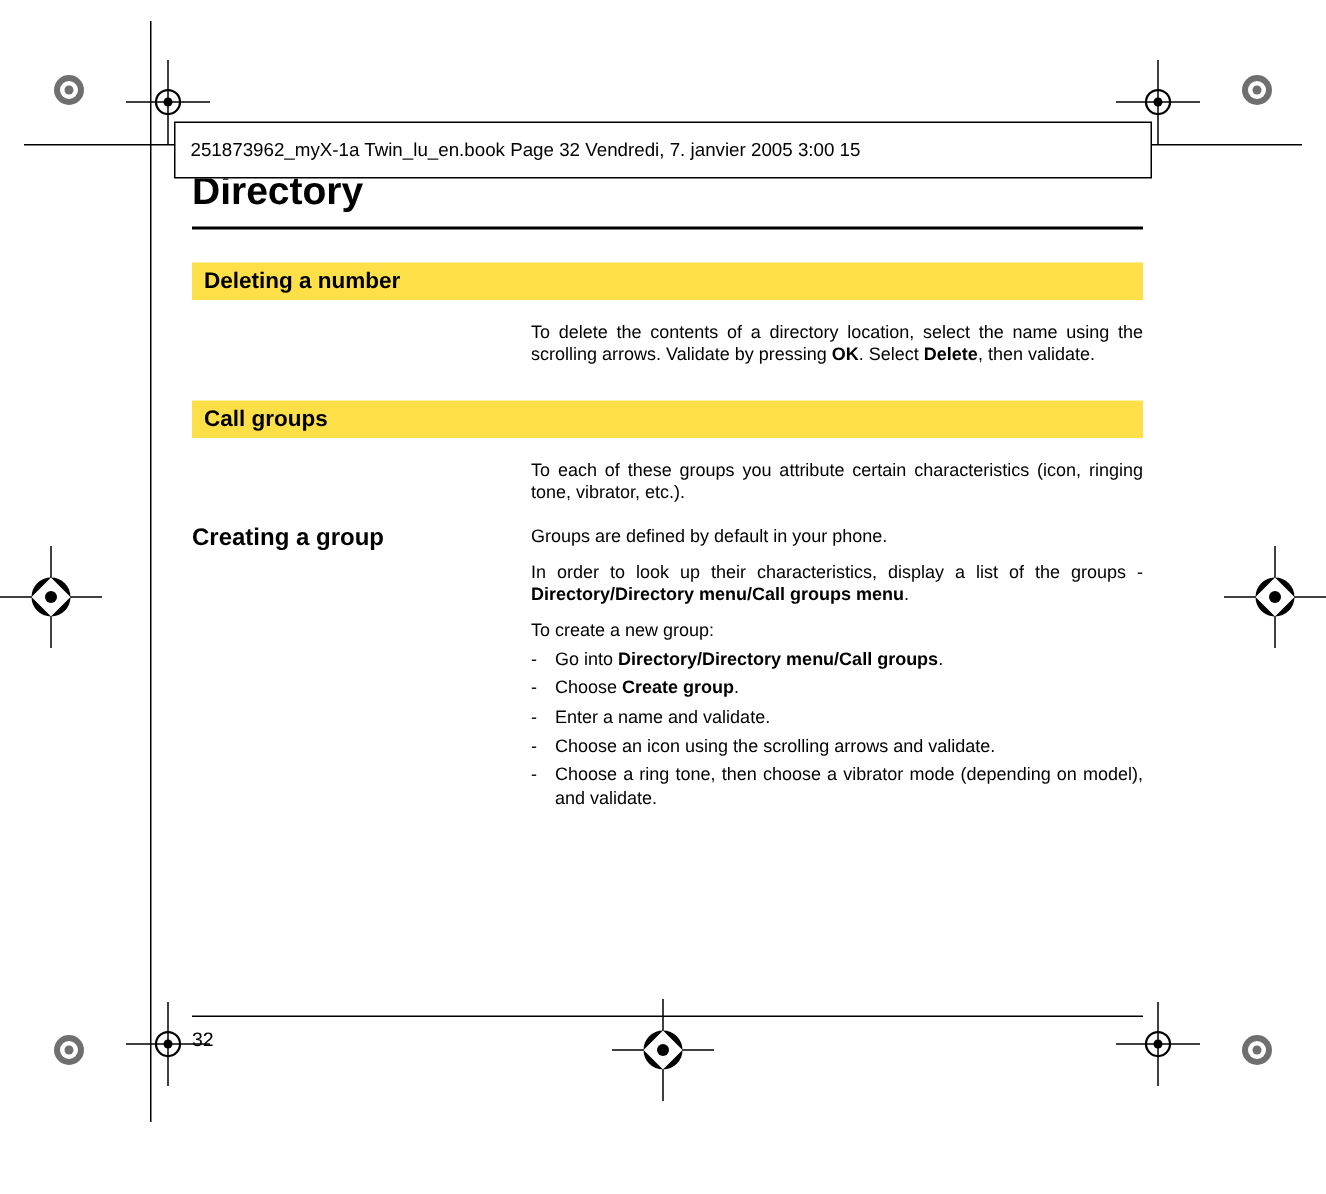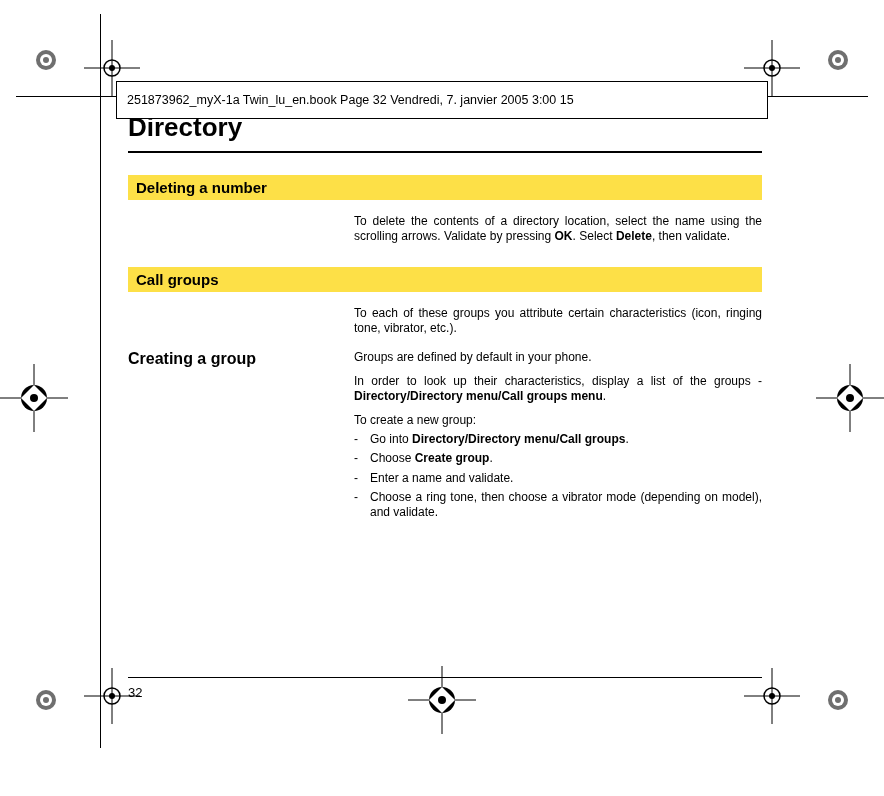--- a/index.html
+++ b/index.html
@@ -289,20 +289,21 @@
       <h3>Creating a group</h3>
     </div>
     <div class="right-col">
       <p>Groups are defined by default in your phone.</p>
       <p>In order to look up their characteristics, display a list of the groups - <b>Directory/Directory menu/Call groups menu</b>.</p>
       <p style="margin-bottom:4px;">To create a new group:</p>
       <ul>
           <li>Go into <b>Directory/Directory menu/Call groups</b>.</li>
           <li>Choose <b>Create group</b>.</li>
           <li>Enter a name and validate.</li>
+          <li>Choose an icon using the scrolling arrows and validate.</li>
           <li>Choose a ring tone, then choose a vibrator mode (depending on model), and validate.</li>
         </ul>
     </div>
   </div>
 
 </div>
 
 <div class="footer-rule"></div>
 <div class="page-number">32</div>
 

